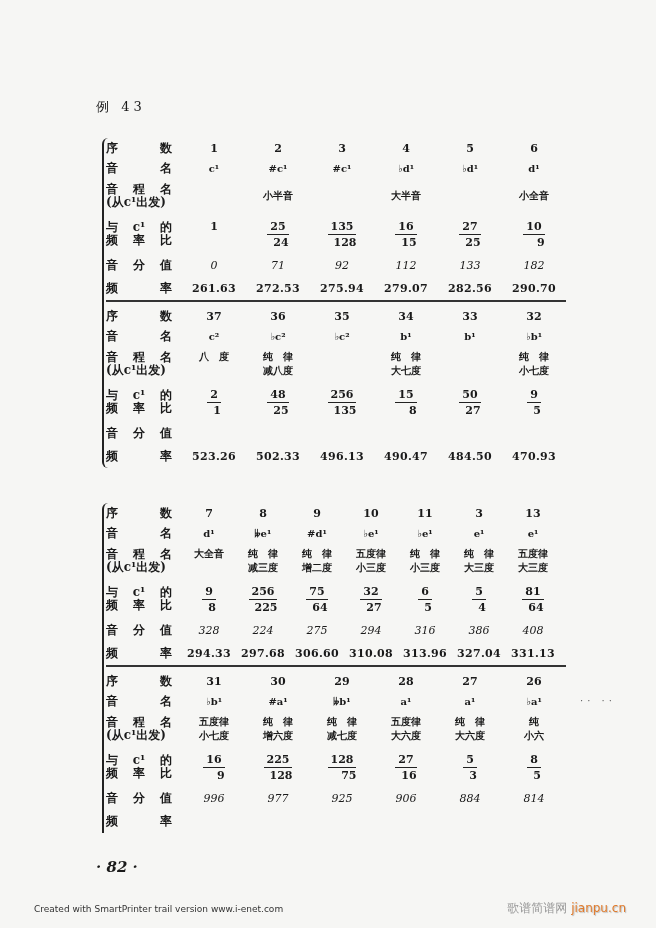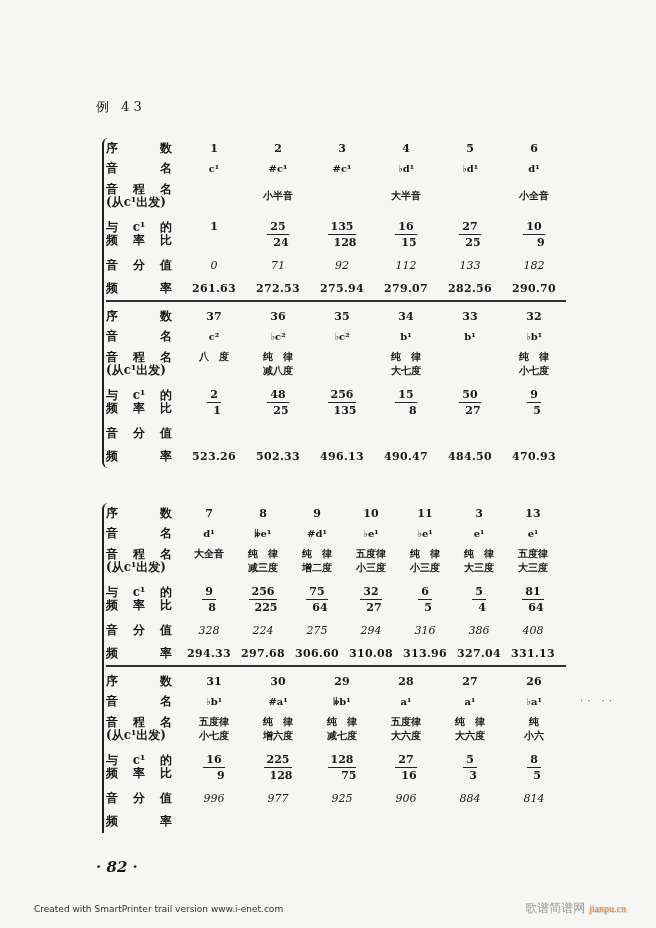--- a/index.html
+++ b/index.html
@@ -26,21 +26,21 @@
   .iname { font-size:10px; font-weight:bold; line-height:14px; }
   .frac { display:inline-flex; flex-direction:column; align-items:flex-end; font-size:11px; font-weight:bold; line-height:13px; }
   .frac .n { border-bottom:1.5px solid #222; padding:0 3px 1px; }
   .frac .d { padding-top:1px; }
   .cents { font-style:italic; font-size:11px; }
   .freq { font-size:11px; font-weight:bold; letter-spacing:0.3px; }
   .r-seq { height:20px; } .r-note { height:20px; } .r-int { height:36px; } .r-ratio { height:40px; } .r-cents { height:22px; } .r-freq { height:24px; }
   .page-num { position:absolute; left:96px; top:842px; font-size:15px; font-style:italic; font-weight:bold;margin-top:16px; }
   .footer-left { position:absolute; left:34px; top:904px; font-family:"DejaVu Sans", sans-serif; font-size:9px; color:#333; }
   .footer-right { position:absolute; right:30px; top:900px; font-family:"DejaVu Sans", sans-serif; font-size:12px; color:#999; }
-  .footer-right .brand { color:#e07a2a; font-size:10px; text-shadow:1px 1px 1px #bbb;font-family:Liberation Serif, serif; }
+  .footer-right .brand { color:#e07a2a; font-size:12px; text-shadow:1px 1px 1px #bbb; }
   .ellipsis { font-size:10px; color:#555; letter-spacing:4px; }
 </style>
 </head>
 <body>
 
 <div class="example-title">例 43</div>
 
 <div class="block" style="top:138px;">
   <div class="bracket top-curl bot-curl"></div>
   <div class="section divider" id="t0">

